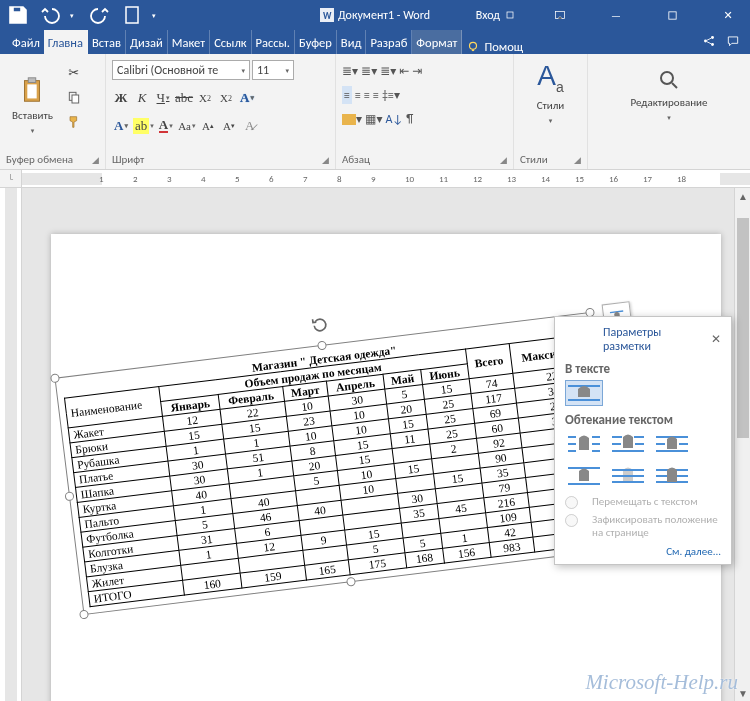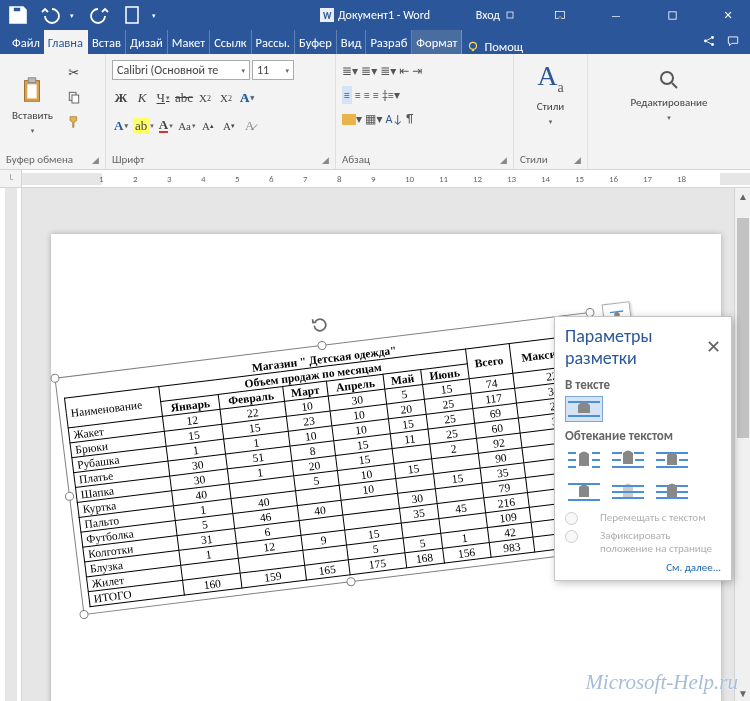--- a/index.html
+++ b/index.html
@@ -78,27 +78,27 @@
   .layout-btn svg { width:16px; height:14px; }
 
   .shop-table { border-collapse: collapse; width:100%; font-family:"Times New Roman", serif; font-size:11.5px; }
   .shop-table td, .shop-table th { border:1px solid #000; padding:1px 4px; text-align:center; white-space:nowrap;}
   .shop-table .name-col { text-align:left; font-weight:normal;}
   .shop-table thead th { font-weight:bold; }
   .shop-title { text-align:center; border:none !important; font-weight:normal; padding:3px;}
 
   
   .layout-pane { position:absolute; right:18px; top:316px; width:178px; background:#fff; border:1px solid #c5c5c5; box-shadow: 2px 2px 8px rgba(0,0,0,.25); z-index:10; font-size:11.5px; color:#444; padding:8px 10px 6px 10px;}
-  .layout-pane .lp-title { display:flex; justify-content:space-between; align-items:center; color:#2b579a; font-size:18px; margin-bottom:8px;}
+  .layout-pane .lp-title { display:flex; justify-content:space-between; align-items:center; color:#2b579a; font-size:12px; margin-bottom:8px;margin-left:38px;}
   .layout-pane .lp-section { font-weight:bold; color:#666; font-size:13px; margin:6px 0 4px 0;}
   .lp-opts { display:flex; gap:6px; margin-bottom:6px; flex-wrap:wrap;}
   .lp-opt { width:38px; height:26px; border:1px solid #fff; display:flex; align-items:center; justify-content:center; padding:2px;}
   .lp-opt.selected { background:#d4e3f5; border:1px solid #7ba7d7;}
   .lp-opt svg { width:32px; height:20px;}
-  .lp-radio { display:flex; align-items:flex-start; gap:22px; font-size:11px; color:#b0b0b0; margin:4px 0; line-height:13px;}
+  .lp-radio { display:flex; align-items:flex-start; gap:14px; font-size:11px; color:#b0b0b0; margin:4px 0; line-height:13px;}
   .lp-radio input { margin-top:1px;}
   .lp-seemore { text-align:right; color:#2269b3; font-size:11px; margin-top:6px;}
 
   .watermark { position:absolute; right:12px; bottom:6px; font-size:21px; font-style:italic; color:#a5bdda; font-family: Georgia, serif; z-index:20; text-shadow:0 0 2px #fff;}
 
   .dd-caret { font-size:7px; color:#666;}
   .dd-caret-w { font-size:7px; color:#fff;}
 </style>
 </head>
 <body>
@@ -289,21 +289,21 @@
         <span class="pbtn" style="color:#2b579a">A↓</span>
         <span class="pbtn">¶</span>
       </div>
     </div>
     <div class="group-label"><span>Абзац</span><span class="launcher">◢</span></div>
   </div>
 
   <div class="group" style="width:74px">
     <div class="group-body styles-body" style="flex-direction:column; align-items:center; gap:2px; padding-top:2px;">
       <div class="big-btn" style="padding:0">
-        <span style="font-family:Liberation Serif, serif; font-size:28px"><span style="color:#2b579a">A</span><sub style="font-size:14px; color:#555">а</sub></span>
+        <span style="font-family:Liberation Sans, sans-serif; font-size:28px"><span style="color:#2b579a">A</span><sub style="font-size:14px; color:#555">а</sub></span>
         <span>Стили</span>
           <span class="dd-caret">▾</span>
       </div>
     </div>
     <div class="group-label"><span>Стили</span><span class="launcher">◢</span></div>
   </div>
 
   <div class="group" style="flex:1; border-right:none">
     <div class="group-body edit-body">
       <div class="big-btn">

